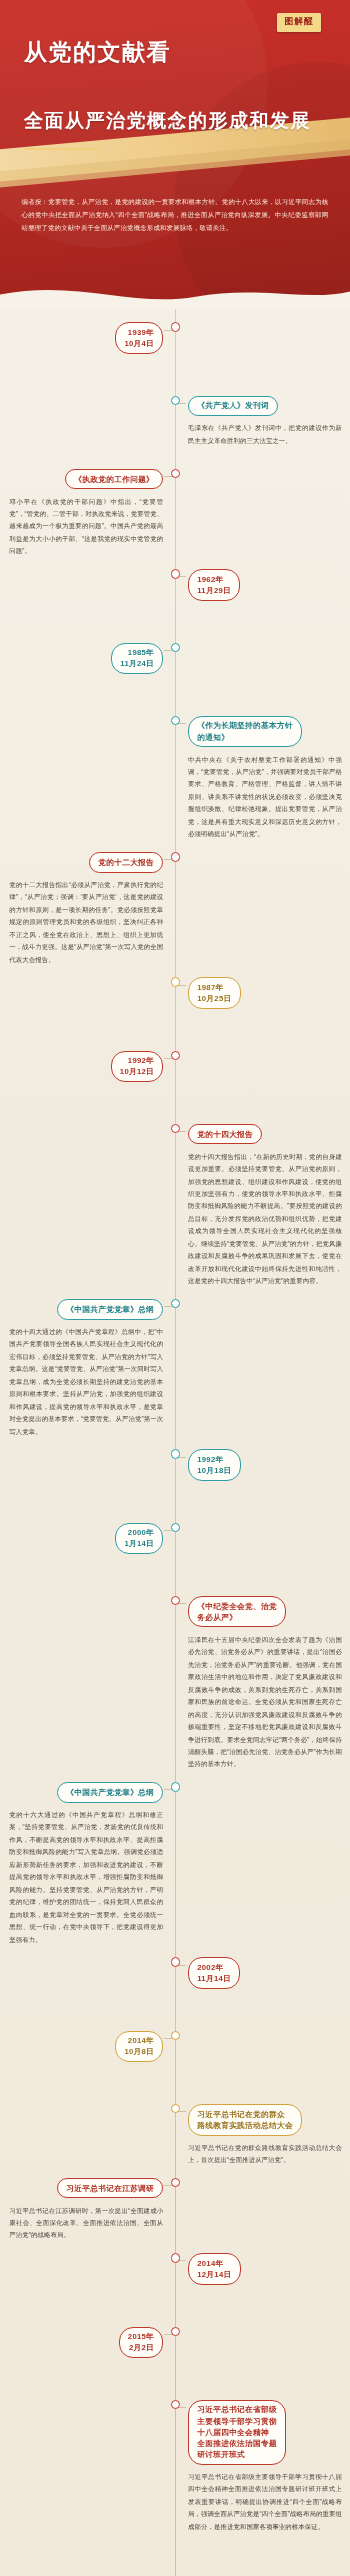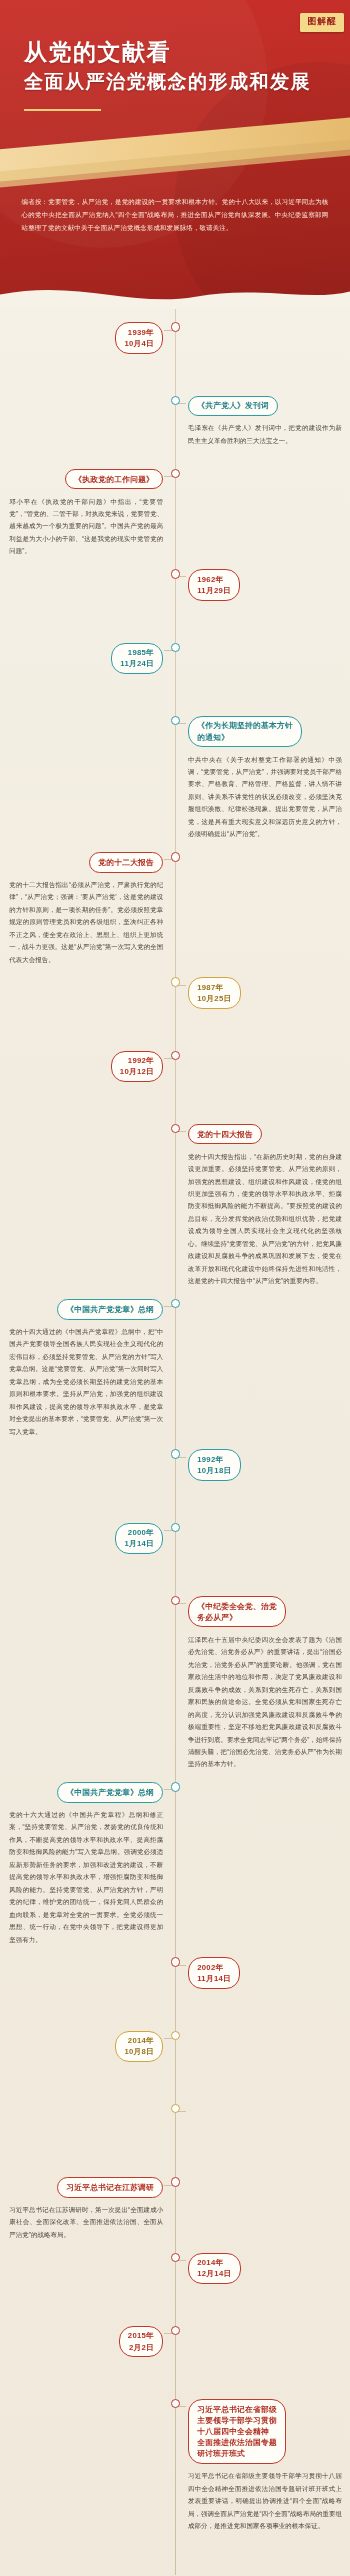--- a/index.html
+++ b/index.html
@@ -34,21 +34,21 @@
   .header:after{
     content:"";
     position:absolute;
     right:-113px;top:62px;
     width:289px;height:289px;
     border-radius:50%;
     background:rgba(0,0,0,0.05);
   }
   .hdr-badge{
     position:absolute;
-    top:13.4px;right:6px;
+    top:13.4px;right:29px;
     background:#f5d98b;
     color:#9c2019;
     font-size:8.8px;
     font-weight:bold;
     letter-spacing:1px;
     padding:3.1px 7.2px;
     border-radius:1.5px;
     box-shadow:0 1px 2.1px rgba(0,0,0,.25);
     z-index:6;
   }
@@ -61,20 +61,21 @@
     display:block;
     font-size:23px;
     font-weight:bold;
     color:#ffffff;
     letter-spacing:1.5px;
     line-height:1.42;
     text-shadow:0 1px 1.5px rgba(0,0,0,.25);
   }
   .hdr-title .line.sub{
     font-size:19px;
+    margin-top:39px;
   }
   .hdr-rule{
     position:relative;
     z-index:5;
     margin:13.4px 0 0 24px;
     width:77px;height:2.1px;
     background:#f2cf7c;
   }
   .ribbon{
     position:absolute;
@@ -283,20 +284,21 @@
         <div class="side right"><div class="chip"><span class="c-line">2002年</span><span class="c-line">11月14日</span></div></div>
       </div>
       <div class="row">
         <div class="node gold"></div>
         <div class="connector l"></div>
         <div class="side left"><div class="chip gold"><span class="c-line">2014年</span><span class="c-line">10月8日</span></div></div>
       </div>
       <div class="row">
         <div class="node gold"></div>
         <div class="connector r"></div>
+        <div class="side right"><div class="chip gold"><span class="c-line">习近平总书记在党的群众</span><span class="c-line">路线教育实践活动总结大会</span></div><div class="body">习近平总书记在党的群众路线教育实践活动总结大会上，首次提出“全面推进从严治党”。</div></div>
       </div>
       <div class="row">
         <div class="node"></div>
         <div class="connector l"></div>
         <div class="side left"><div class="chip"><span class="c-line">习近平总书记在江苏调研</span></div><div class="body">习近平总书记在江苏调研时，第一次提出“全面建成小康社会、全面深化改革、全面推进依法治国、全面从严治党”的战略布局。</div></div>
       </div>
       <div class="row">
         <div class="node"></div>
         <div class="connector r"></div>
         <div class="side right"><div class="chip"><span class="c-line">2014年</span><span class="c-line">12月14日</span></div></div>

